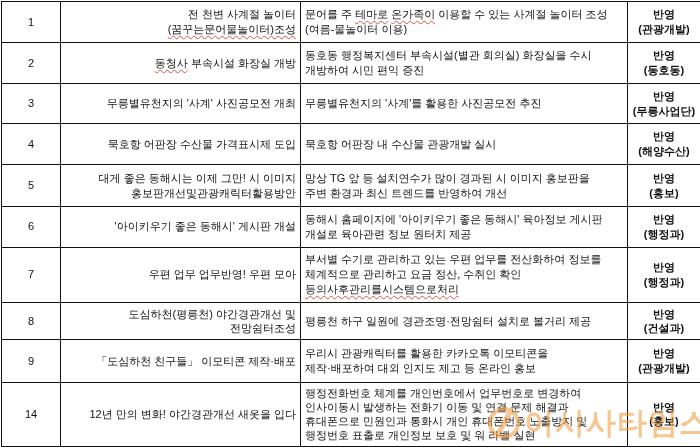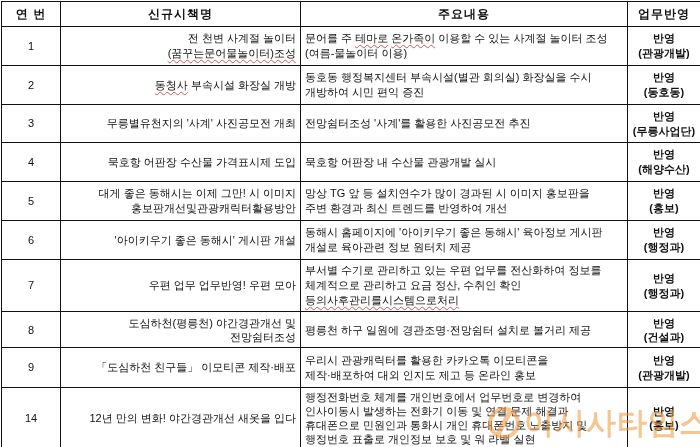--- a/index.html
+++ b/index.html
@@ -64,47 +64,41 @@
 <body>
 
 <table class="policy">
   <colgroup>
     <col class="c-no">
       <col class="c-name">
       <col class="c-content">
       <col class="c-dept">
   </colgroup>
   <tbody>
-      <tr style="height:25px">
-    <th>연 번</th>
-    <th>신규시책명</th>
-    <th>주요내용</th>
-    <th>업무반영</th>
-  </tr>
   <tr style="height:39px">
     <td class="no">1</td>
     <td class="name t">전 천변 사계절 놀이터
 <span class="sq">(꿈꾸는문어물놀이터)조성</span></td>
     <td class="content t">문어를 주 <span class="sq">테마로</span> <span class="sq">온가족이</span> 이용할 수 있는 사계절 놀이터 조성
 (여름-물놀이터 이용)</td>
     <td class="dept">반영
 (관광개발)</td>
   </tr>
   <tr style="height:39px">
     <td class="no">2</td>
     <td class="name t"><span class="sq">동청사</span> 부속시설 화장실 개방</td>
     <td class="content t">동호동 행정복지센터 부속시설(별관 회의실) 화장실을 수시
 개방하여 시민 편익 증진</td>
     <td class="dept">반영
 (동호동)</td>
   </tr>
   <tr style="height:38px">
     <td class="no">3</td>
     <td class="name t">무릉별유천지의 '사계' 사진공모전 개최</td>
-    <td class="content t">전망쉼터조성 '사계'를 활용한 사진공모전 추진</td>
+    <td class="content t">무릉별유천지의 '사계'를 활용한 사진공모전 추진</td>
     <td class="dept">반영
 (무릉사업단)</td>
   </tr>
   <tr style="height:39px">
     <td class="no">4</td>
     <td class="name t">묵호항 어판장 수산물 가격표시제 도입</td>
     <td class="content t">묵호항 어판장 내 수산물 관광개발 실시</td>
     <td class="dept">반영
 (해양수산)</td>
   </tr>

